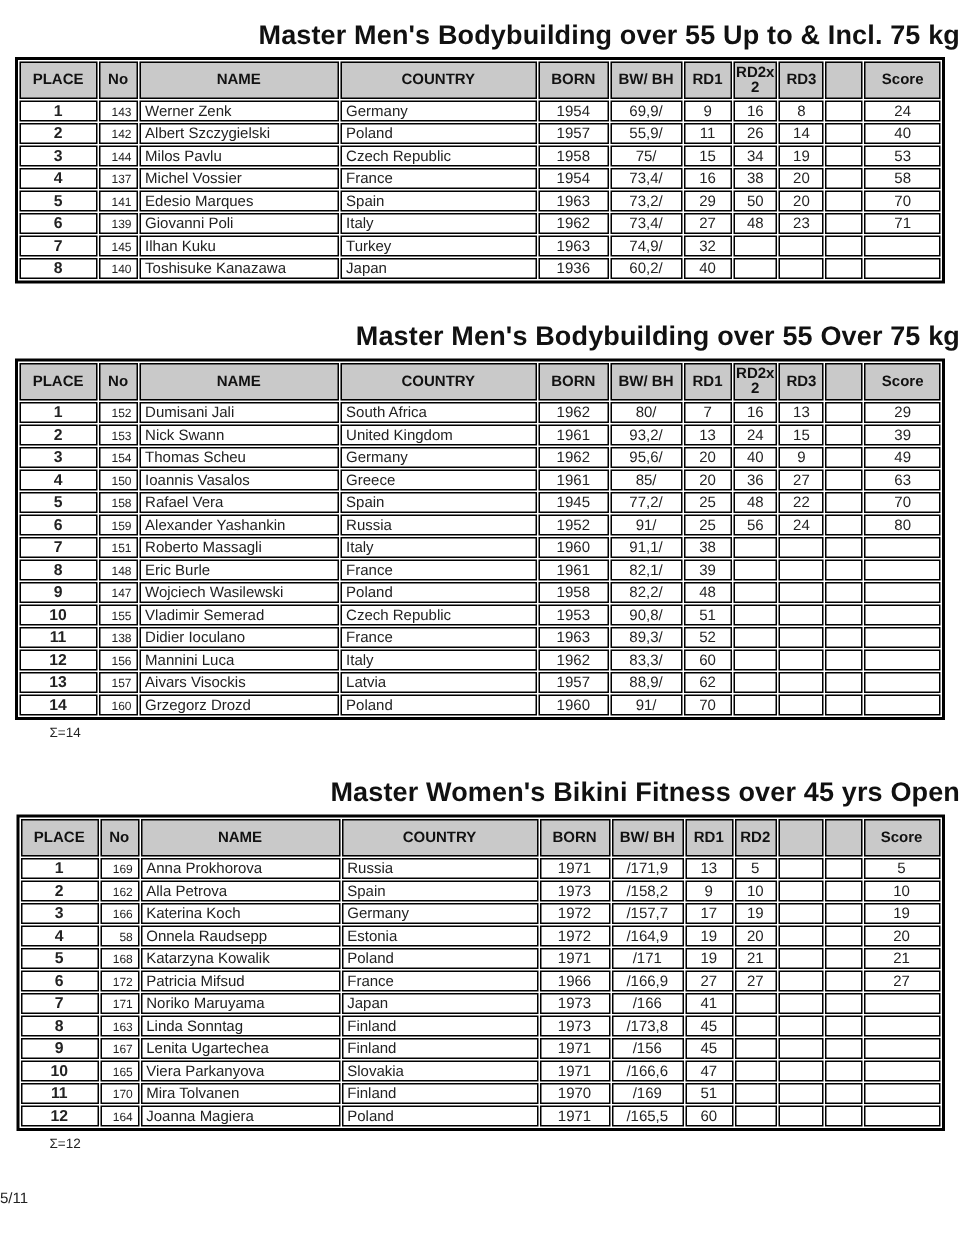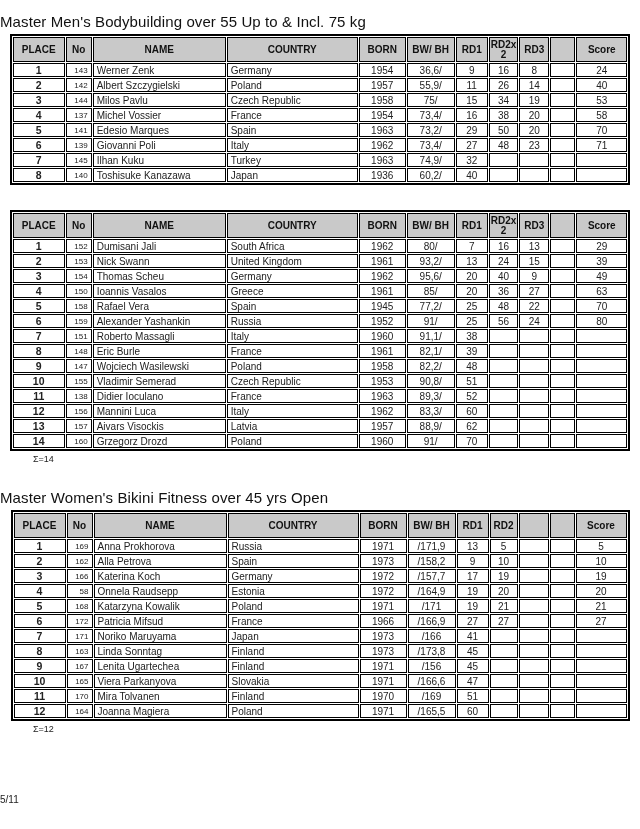--- a/index.html
+++ b/index.html
@@ -10,23 +10,23 @@
     background: #ffffff;
     font-family: "Liberation Sans", sans-serif;
     color: #1a1a1a;
     padding-top: 13px;
     box-sizing: border-box;
     overflow: hidden;
   }
   .tbl-section { margin: 0; }
   .tbl-section + .tbl-section { margin-top: 25px; }
   .tbl-title {
-    font-size: 15px;
-    font-weight: normal;
-    text-align: left;
+    font-size: 18px;
+    font-weight: bold;
+    text-align: right;
     margin: 0 0 4px 0;
     color: #111111;
     letter-spacing: 0.1px;
   }
   table.results {
     border-collapse: separate;
     border-spacing: 1px;
     background: #ffffff;
     border: 2px solid #000000;
     margin: 0 auto;
@@ -112,21 +112,21 @@
               <th class="col-score">Score</th>
             </tr>
           </thead>
           <tbody>
             <tr>
               <td class="col-place">1</td>
               <td class="col-no">143</td>
               <td class="col-name">Werner Zenk</td>
               <td class="col-country">Germany</td>
               <td class="col-born">1954</td>
-              <td class="col-bwbh">36,6/</td>
+              <td class="col-bwbh">69,9/</td>
               <td class="col-rd">9</td>
               <td class="col-rd">16</td>
               <td class="col-rd">8</td>
               <td class="col-blank"></td>
               <td class="col-score">24</td>
             </tr>
             <tr>
               <td class="col-place">2</td>
               <td class="col-no">142</td>
               <td class="col-name">Albert Szczygielski</td>
@@ -214,20 +214,21 @@
               <td class="col-rd">40</td>
               <td class="col-rd"></td>
               <td class="col-rd"></td>
               <td class="col-blank"></td>
               <td class="col-score"></td>
             </tr>
           </tbody>
         </table>
       </section>
       <section class="tbl-section">
+        <h2 class="tbl-title">Master Men's Bodybuilding over 55 Over 75 kg</h2>
         <table class="results">
           <colgroup>
             <col style="width: 52px;">
             <col style="width: 26px;">
             <col style="width: 133px;">
             <col style="width: 131px;">
             <col style="width: 47px;">
             <col style="width: 48px;">
             <col style="width: 32px;">
             <col style="width: 28px;">

